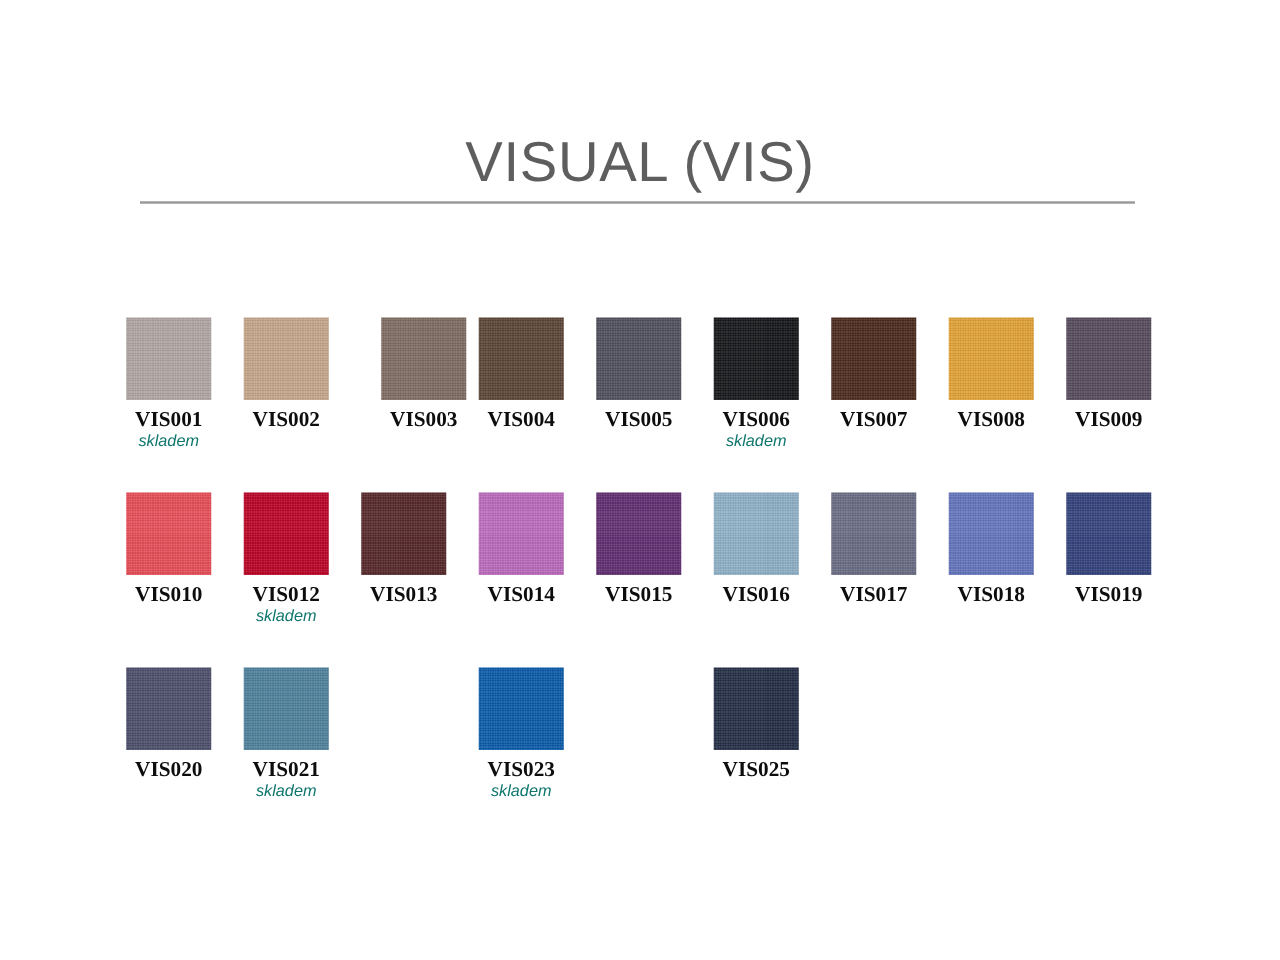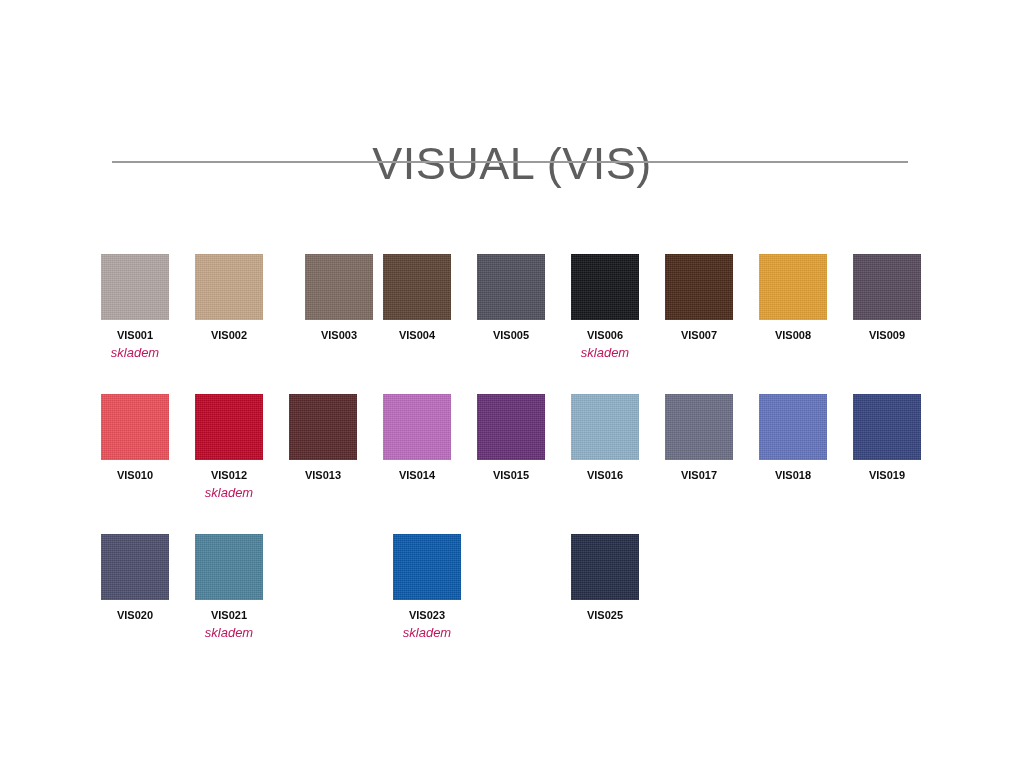--- a/index.html
+++ b/index.html
@@ -20,21 +20,20 @@
     background: #ffffff;
   }
 
   
   .header {
     position: absolute;
     left: 0;
     top: 104px;
     width: 1024px;
     text-align: center;
-    margin-top: 34px;
   }
   .page-title {
     font-family: "Liberation Sans", sans-serif;
     font-size: 45px;
     font-weight: 400;
     letter-spacing: 0.5px;
     color: #5e5e5e;
     line-height: 52px;
     white-space: pre;
   }
@@ -77,34 +76,34 @@
     position: absolute;
     inset: 0;
     background-image:
       repeating-linear-gradient(0deg, rgba(255,255,255,0.07) 0px, rgba(255,255,255,0.07) 1px, rgba(0,0,0,0.045) 1px, rgba(0,0,0,0.045) 2px),
       repeating-linear-gradient(90deg, rgba(255,255,255,0.05) 0px, rgba(255,255,255,0.05) 1px, rgba(0,0,0,0.03) 1px, rgba(0,0,0,0.03) 2px);
     pointer-events: none;
   }
   .swatch-code {
     display: block;
     margin-top: 7px;
-    font-family: Liberation Sans, sans-serif;
-    font-size: 11px;
+    font-family: Liberation Serif, serif;
+    font-size: 17px;
     font-weight: bold;
     color: #0d0d0d;
     line-height: 17px;
     white-space: nowrap;
   }
   .swatch-stock {
     display: block;
     font-family: "Liberation Sans", sans-serif;
     font-size: 13px;
     font-style: italic;
     font-weight: normal;
-    color: #be185d;
+    color: #0f766e;
     line-height: 17px;
     white-space: nowrap;
   }
 </style>
 </head>
 <body>
 
 <div class="page">
 
   <div class="header">
@@ -196,21 +195,21 @@
       <div class="swatch-row" style="height: 140px;">
         <div class="swatch-cell" style="left: 0px;">
           <div class="swatch-chip" style="background-color: rgb(76, 78, 107);"></div>
           <span class="swatch-code">VIS020</span>
         </div>
         <div class="swatch-cell" style="left: 94px;">
           <div class="swatch-chip" style="background-color: rgb(77, 129, 155);"></div>
           <span class="swatch-code">VIS021</span>
           <span class="swatch-stock">skladem</span>
         </div>
-        <div class="swatch-cell" style="left: 292px;">
+        <div class="swatch-cell" style="left: 282px;">
           <div class="swatch-chip" style="background-color: rgb(10, 90, 168);"></div>
           <span class="swatch-code">VIS023</span>
           <span class="swatch-stock">skladem</span>
         </div>
         <div class="swatch-cell" style="left: 470px;">
           <div class="swatch-chip" style="background-color: rgb(34, 44, 68);"></div>
           <span class="swatch-code">VIS025</span>
         </div>
       </div>
     </div>

